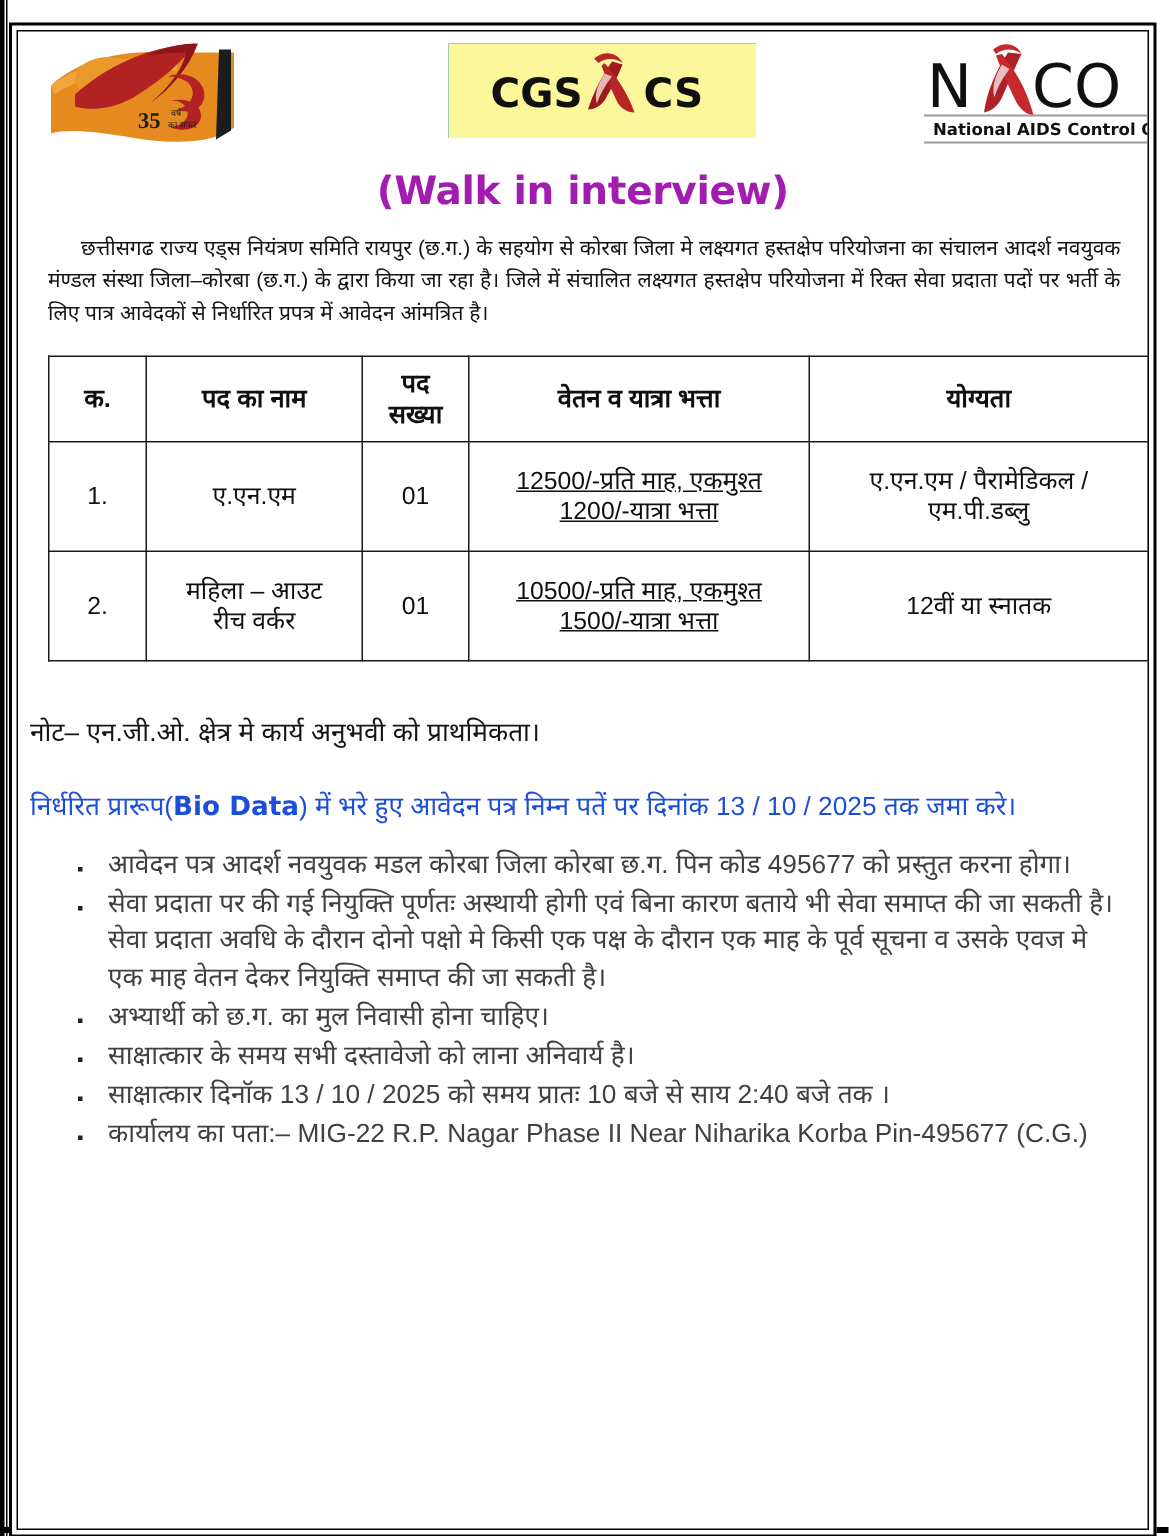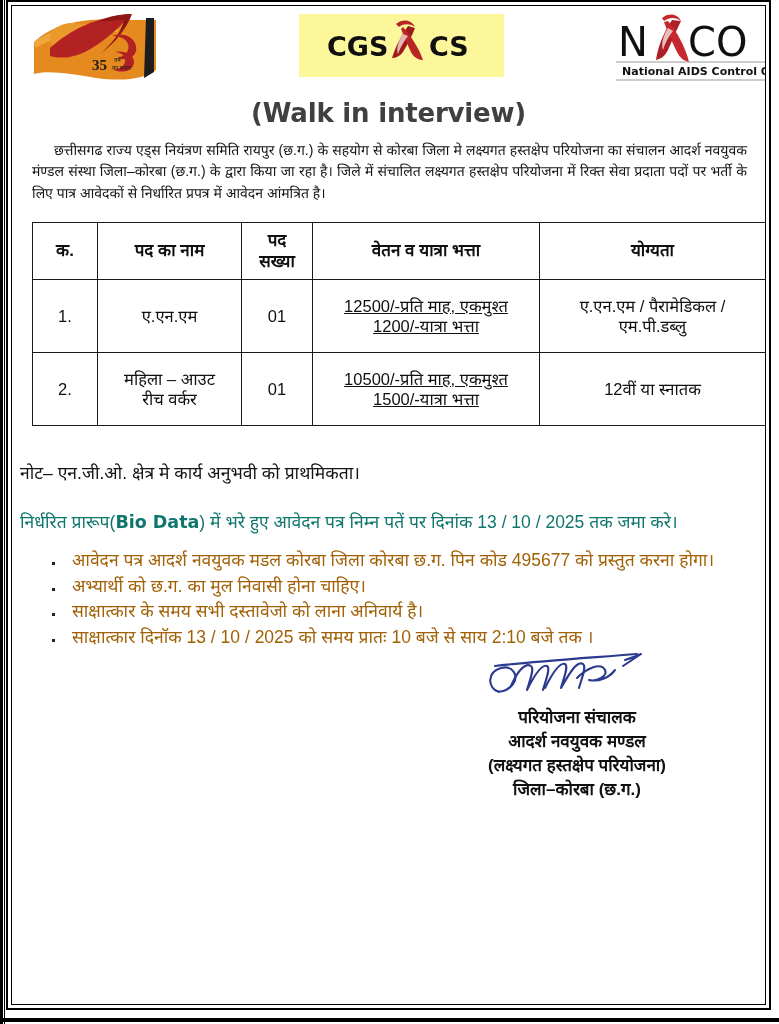--- a/index.html
+++ b/index.html
@@ -12,21 +12,21 @@
     width: 779px;
     height: 1024px;
     font-family: "Liberation Serif", "DejaVu Serif", serif;
     color: #101010;
     overflow: hidden;
   }
 
   .page-frame {
     position: absolute;
     left: 6px;
-    top: 0;
+    top: 15px;
     width: 765px;
     height: 1010px;
     border: 2px solid #000000;
     box-sizing: border-box;
     background: #fff;
   }
   .page-frame-inner {
     position: absolute;
     left: 3px;
     top: 3px;
@@ -80,21 +80,21 @@
   .anm-svg, .cgsacs-svg, .naco-svg { display: block; }
 
   
   .doc-title {
     text-align: center;
     font-family: "DejaVu Sans", sans-serif;
     font-weight: bold;
     font-size: 26px;
     letter-spacing: -0.2px;
     margin: 6px 0 12px 0;
-    color: #404040;
+    color: #a21caf;
   }
 
   
   .intro {
     margin: 0 18px 0 20px;
     font-size: 14px;
     line-height: 1.52;
     text-align: justify;
     text-indent: 22px;
     color: #141414;
@@ -137,37 +137,37 @@
   .note-line {
     font-size: 17.5px;
     line-height: 1.5;
     color: #141414;
     font-family: "Liberation Sans", "DejaVu Sans", sans-serif;
   }
   .submit-line {
     margin-top: 22px;
     font-size: 17.5px;
     line-height: 1.55;
-    color: #0f766e;
+    color: #1d4ed8;
     font-family: "Liberation Sans", "DejaVu Sans", sans-serif;
   }
   .submit-line b { font-family: "DejaVu Sans", sans-serif; font-weight: bold; }
 
   
   ul.points {
     margin: 12px 18px 0 34px;
     padding: 0;
     list-style: none;
   }
   ul.points li {
     position: relative;
     padding-left: 26px;
     font-size: 17.5px;
     line-height: 1.42;
-    color: #a16207;
+    color: #404040;
     margin-bottom: 1px;
     font-family: "Liberation Sans", "DejaVu Sans", sans-serif;
   }
   ul.points li::before {
     content: "";
     position: absolute;
     left: 6px;
     top: 14px;
     width: 3px;
     height: 3px;
@@ -313,38 +313,22 @@
 
   <div class="note-block">
     <div class="note-line">नोट– एन.जी.ओ. क्षेत्र मे कार्य अनुभवी को प्राथमिकता।</div>
     <div class="submit-line">
       <span>निर्धरित प्रारूप(</span><b>Bio Data</b><span>) में भरे हुए आवेदन पत्र निम्न पतें पर दिनांक 13 / 10 / 2025 तक जमा करे।</span>
     </div>
   </div>
 
   <ul class="points">
     <li>आवेदन पत्र आदर्श नवयुवक मडल कोरबा जिला कोरबा छ.ग. पिन कोड 495677 को प्रस्तुत करना होगा।</li>
+    <li>सेवा प्रदाता पर की गई नियुक्ति पूर्णतः अस्थायी होगी एवं बिना कारण बताये भी सेवा समाप्त की जा सकती है। सेवा प्रदाता अवधि के दौरान दोनो पक्षो मे किसी एक पक्ष के दौरान एक माह के पूर्व सूचना व उसके एवज मे एक माह वेतन देकर नियुक्ति समाप्त की जा सकती है।</li>
     <li>अभ्यार्थी को छ.ग. का मुल निवासी होना चाहिए।</li>
     <li>साक्षात्कार के समय सभी दस्तावेजो को लाना अनिवार्य है।</li>
-    <li>साक्षात्कार दिनॉक 13 / 10 / 2025 को समय प्रातः 10 बजे से साय 2:10 बजे तक ।</li>
+    <li>साक्षात्कार दिनॉक 13 / 10 / 2025 को समय प्रातः 10 बजे से साय 2:40 बजे तक ।</li>
+    <li class="latin">कार्यालय का पता:– MIG-22 R.P. Nagar Phase II Near Niharika Korba Pin-495677 (C.G.)</li>
   </ul>
 
-  <div class="sign-area">
-    <svg class="signature-mark" viewBox="0 0 170 52" xmlns="http://www.w3.org/2000/svg">
-      <g fill="none" stroke="#2b3a8f" stroke-width="2.1" stroke-linecap="round" stroke-linejoin="round">
-        <path d="M22 40 C10 36 10 20 24 16 C36 13 42 24 36 32 C30 40 20 42 16 36"></path>
-        <path d="M34 34 C40 20 48 10 54 14 C58 17 52 30 50 38 C56 26 64 12 70 14 C74 16 68 30 66 38"></path>
-        <path d="M68 36 C74 24 82 10 88 12 C92 14 86 28 84 36 C92 22 100 8 106 12 C110 15 104 28 102 36"></path>
-        <path d="M100 26 C110 16 124 10 128 18 C131 24 120 30 112 28 C122 30 132 26 138 18"></path>
-        <path d="M18 14 C50 10 110 6 160 2"></path>
-        <path d="M148 8 C154 6 160 4 164 2 C158 6 152 10 146 14"></path>
-      </g>
-    </svg>
-    <div class="sign-text">
-      <div>परियोजना संचालक</div>
-      <div>आदर्श नवयुवक मण्डल</div>
-      <div>(लक्ष्यगत हस्तक्षेप परियोजना)</div>
-      <div>जिला–कोरबा (छ.ग.)</div>
-    </div>
-  </div>
 
 </div>
 </div>
 
 </body></html>

